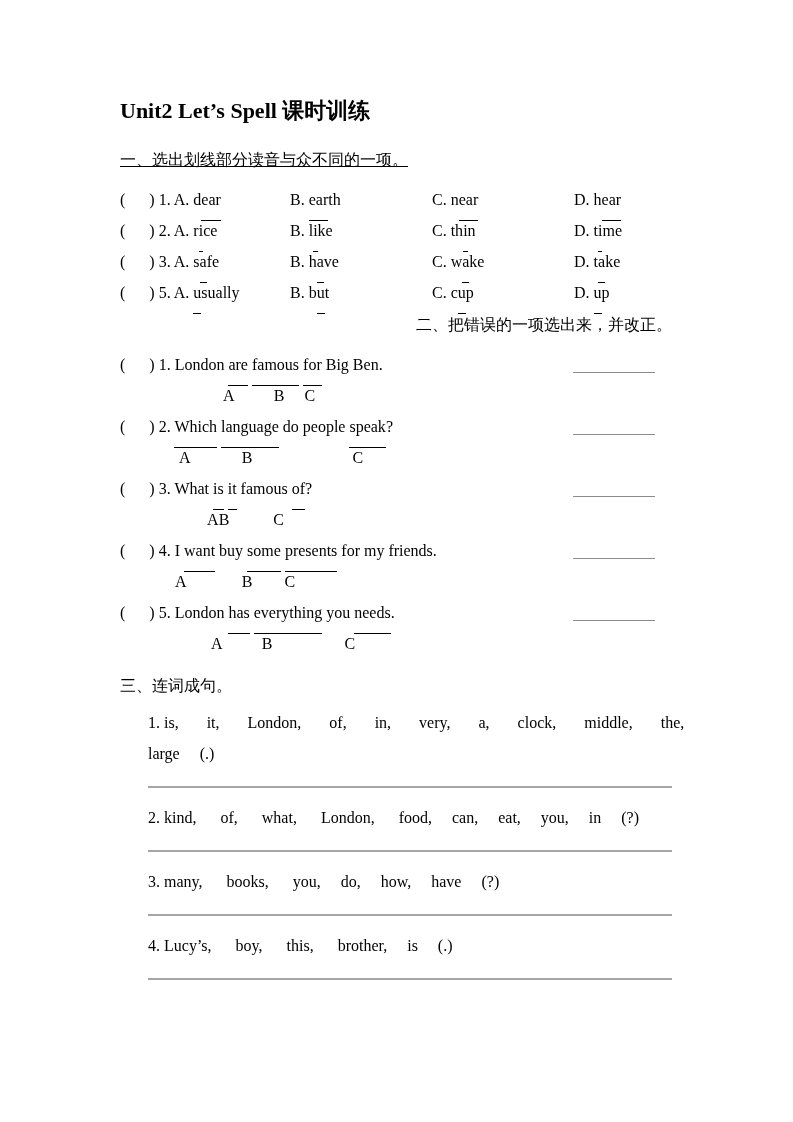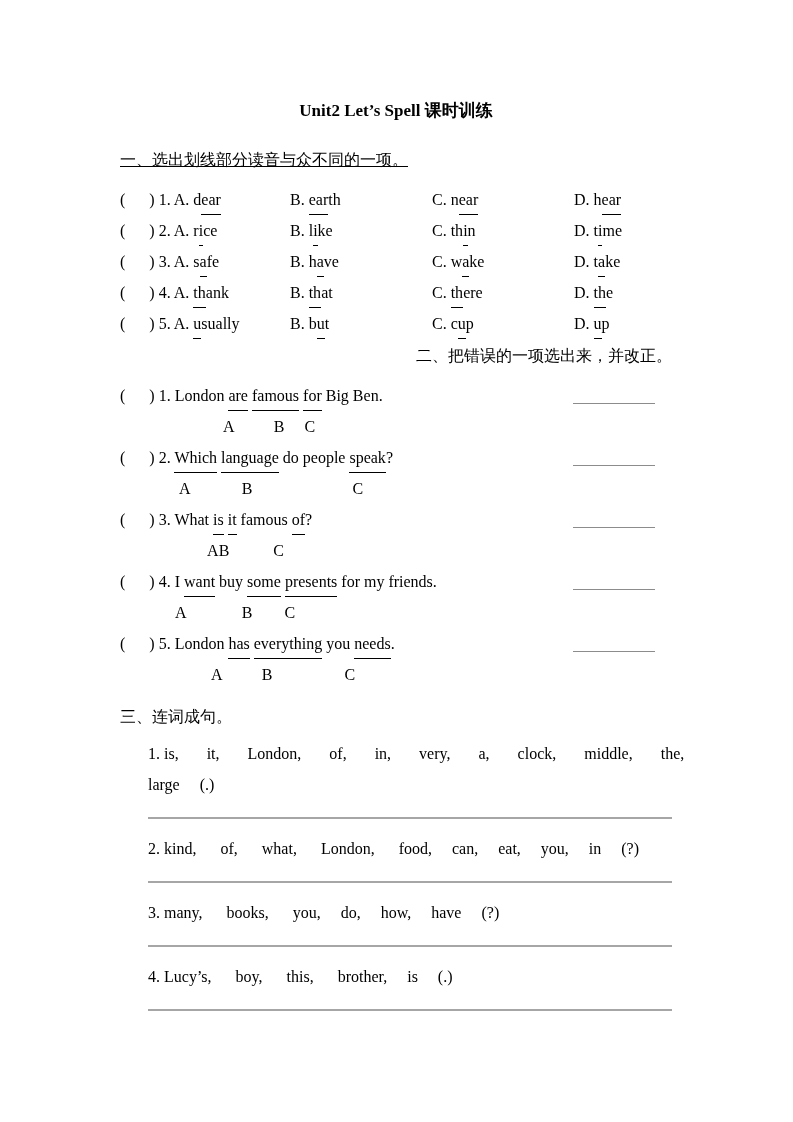--- a/index.html
+++ b/index.html
@@ -2,49 +2,48 @@
 <html><head>
 <meta charset="utf-8">
 <style>
   html,body{margin:0;padding:0;background:#fff;}
   .page{
     width:793px;height:1122px;box-sizing:border-box;background:#ffffff;
     padding:100px 121px 0 120px;
     font-family:"Liberation Serif","DejaVu Serif",serif;
     font-size:16px;color:#000;overflow:hidden;
   }
-  .title{font-size:17px;font-weight:bold;text-align:center;line-height:22px;margin:0;white-space:pre;}
+  .title{font-size:22px;font-weight:bold;line-height:22px;margin:0;white-space:pre;}
   .heading{line-height:20px;white-space:pre;}
   .s1-head{margin-top:28px;text-decoration:underline;}
   .s1-items{margin-top:14px;}
   .choice-row{display:grid;grid-template-columns:170px 142px 142px auto;line-height:31px;white-space:pre;}
   .s2-head{margin-top:7px;text-align:right;}
   .s2-items{margin-top:14px;}
   .sent{line-height:31px;white-space:pre;position:relative;}
   .labels{line-height:31px;white-space:pre;}
   .blank{position:absolute;right:17px;bottom:7px;width:82px;height:0;border-bottom:1px solid #8c8c8c;}
   .s3-head{margin-top:17px;}
   .s3-items{margin-top:11px;margin-left:28px;}
   .s3-line{line-height:31px;white-space:pre;}
   .hr{border-bottom:2px solid #a6a6a6;margin:17px 0 14px 0;height:0;}
-  .u{border-bottom:1px solid #000;padding-bottom:6px;}
+  .u{border-bottom:1px solid #000;padding-bottom:12px;}
 </style>
 </head>
 <body>
 
 <div class="page">
   <div class="title">Unit2 Let’s Spell 课时训练</div>
 
   <div>
     <div class="heading s1-head">一、选出划线部分读音与众不同的一项。</div>
     <div class="s1-items">
         <div class="choice-row"><div class="cell"><span>(      ) 1. </span><span>A. </span><span>d</span><span class="u">ear</span></div><div class="cell"><span>B. </span><span class="u">ear</span><span>th</span></div><div class="cell"><span>C. </span><span>n</span><span class="u">ear</span></div><div class="cell"><span>D. </span><span>h</span><span class="u">ear</span></div></div>
         <div class="choice-row"><div class="cell"><span>(      ) 2. </span><span>A. </span><span>r</span><span class="u">i</span><span>ce</span></div><div class="cell"><span>B. </span><span>l</span><span class="u">i</span><span>ke</span></div><div class="cell"><span>C. </span><span>th</span><span class="u">i</span><span>n</span></div><div class="cell"><span>D. </span><span>t</span><span class="u">i</span><span>me</span></div></div>
         <div class="choice-row"><div class="cell"><span>(      ) 3. </span><span>A. </span><span>s</span><span class="u">a</span><span>fe</span></div><div class="cell"><span>B. </span><span>h</span><span class="u">a</span><span>ve</span></div><div class="cell"><span>C. </span><span>w</span><span class="u">a</span><span>ke</span></div><div class="cell"><span>D. </span><span>t</span><span class="u">a</span><span>ke</span></div></div>
-        <div class="choice-row"><div class="cell"><span>(      ) 4. </span><span>A. </span><span class="u">th</span><span>ank</span></div><div class="cell"><span>B. </span><span class="u">th</span><span>at</span></div><div class="cell"><span>C. </span><span class="u">th</span><span>ere</span></div><div class="cell"><span>D. </span><span class="u">th</span><span>e</span></div></div>
         <div class="choice-row"><div class="cell"><span>(      ) 5. </span><span>A. </span><span class="u">u</span><span>sually</span></div><div class="cell"><span>B. </span><span>b</span><span class="u">u</span><span>t</span></div><div class="cell"><span>C. </span><span>c</span><span class="u">u</span><span>p</span></div><div class="cell"><span>D. </span><span class="u">u</span><span>p</span></div></div>
       </div>
   </div>
 
   <div>
     <div class="heading s2-head">二、把错误的一项选出来，并改正。</div>
     <div class="s2-items">
         <div class="s2-item">
           <div class="sent"><span>(      ) 1. </span><span>London </span><span class="u">are</span><span> </span><span class="u">famous</span><span> </span><span class="u">for</span><span> Big Ben.</span><span class="blank"></span></div>
           <div class="labels">                          A          B     C</div>

